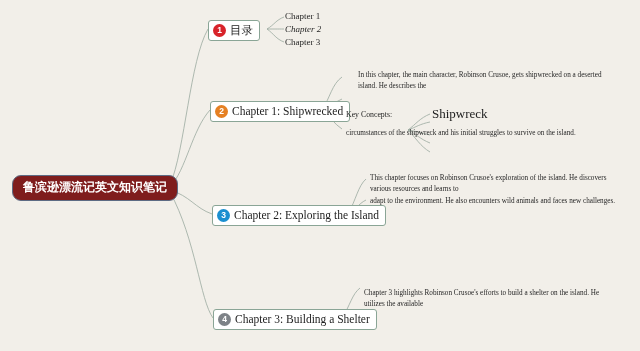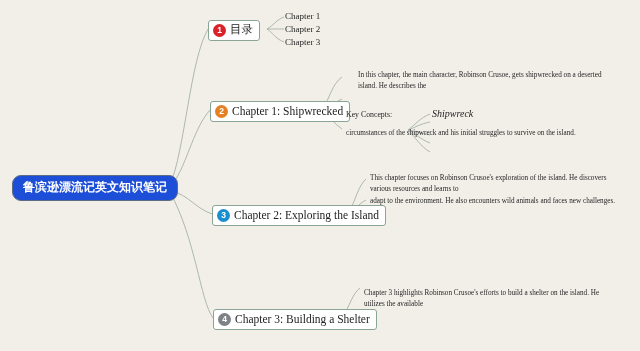--- a/index.html
+++ b/index.html
@@ -30,21 +30,21 @@
   .node {
     position: absolute;
     box-sizing: border-box;
     white-space: nowrap;
   }
   
   #root-node {
     left: 12px;
     top: 175px;
     padding: 4px 10px 5px 10px;
-    background: #1d4ed8;
+    background: #7f1d1d;
     border: 1px solid #5d6b84;
     border-radius: 9px;
     color: #ffffff;
     font-family: "DejaVu Sans", sans-serif;
     font-weight: bold;
     font-size: 12px;
     line-height: 15px;
     letter-spacing: 0px;
   }
   
@@ -71,44 +71,43 @@
     font-size: 8.5px;
     font-weight: bold;
     line-height: 13px;
     text-align: center;
     flex: 0 0 auto;
   }
   .badge-1 { background: #d8232a; }
   .badge-2 { background: #e58023; }
   .badge-3 { background: #1a8fd0; }
   .badge-4 { background: #7d8287; }
-  .cjk { font-family: Liberation Mono, monospace; font-size: 11.5px; }
+  .cjk { font-family: Liberation Sans, sans-serif; font-size: 11.5px; }
 
   
   .leaf {
     font-size: 9px;
     line-height: 11px;
     color: #262626;
   }
   .para {
     font-size: 7.2px;
     line-height: 10.5px;
     color: #262626;
     white-space: normal;
   }
   .keyconcepts {
     font-size: 7.8px;
     line-height: 11px;
     color: #1d1d1d;
   }
   .shipwreck {
-    font-size: 10px;
+    font-size: 13px;
     line-height: 11px;
     color: #1d1d1d;
-    font-style: italic;
   }
 </style>
 </head>
 <body>
 
 <div id="canvas">
 
   <svg id="edges" viewBox="0 0 640 351" xmlns="http://www.w3.org/2000/svg">
     <g fill="none" stroke="#9aa99f" stroke-width="0.8">
 
@@ -140,21 +139,21 @@
 
   <div class="node" id="root-node">
     <span>鲁滨逊漂流记英文知识笔记</span>
   </div>
 
   <div class="node boxnode" style="left:208px; top:20px;">
     <span class="badge badge-1">1</span>
     <span class="cjk">目录</span>
   </div>
   <div class="node leaf" style="left:285px; top:11px;">Chapter 1</div>
-  <div class="node leaf" style="left:285px; top:24px;">Chapter 2</div>
+  <div class="node leaf" style="left:285px; top:24px;font-style:italic;">Chapter 2</div>
   <div class="node leaf" style="left:285px; top:37px;text-align:center;">Chapter 3</div>
 
   <div class="node boxnode" style="left:210px; top:101px;">
     <span class="badge badge-2">2</span>
     <span>Chapter 1: Shipwrecked</span>
   </div>
   <div class="node para" style="left:358px; top:70px; width:248px;">In this chapter, the main character, Robinson Crusoe, gets shipwrecked on a deserted island. He describes the</div>
   <div class="node para" style="left:346px; top:103px; width:250px;margin-top:25px;">circumstances of the shipwreck and his initial struggles to survive on the island.</div>
   <div class="node keyconcepts" style="left:346px; top:109px;">Key Concepts:</div>
   <div class="node shipwreck" style="left:432px; top:108px;">Shipwreck</div>

